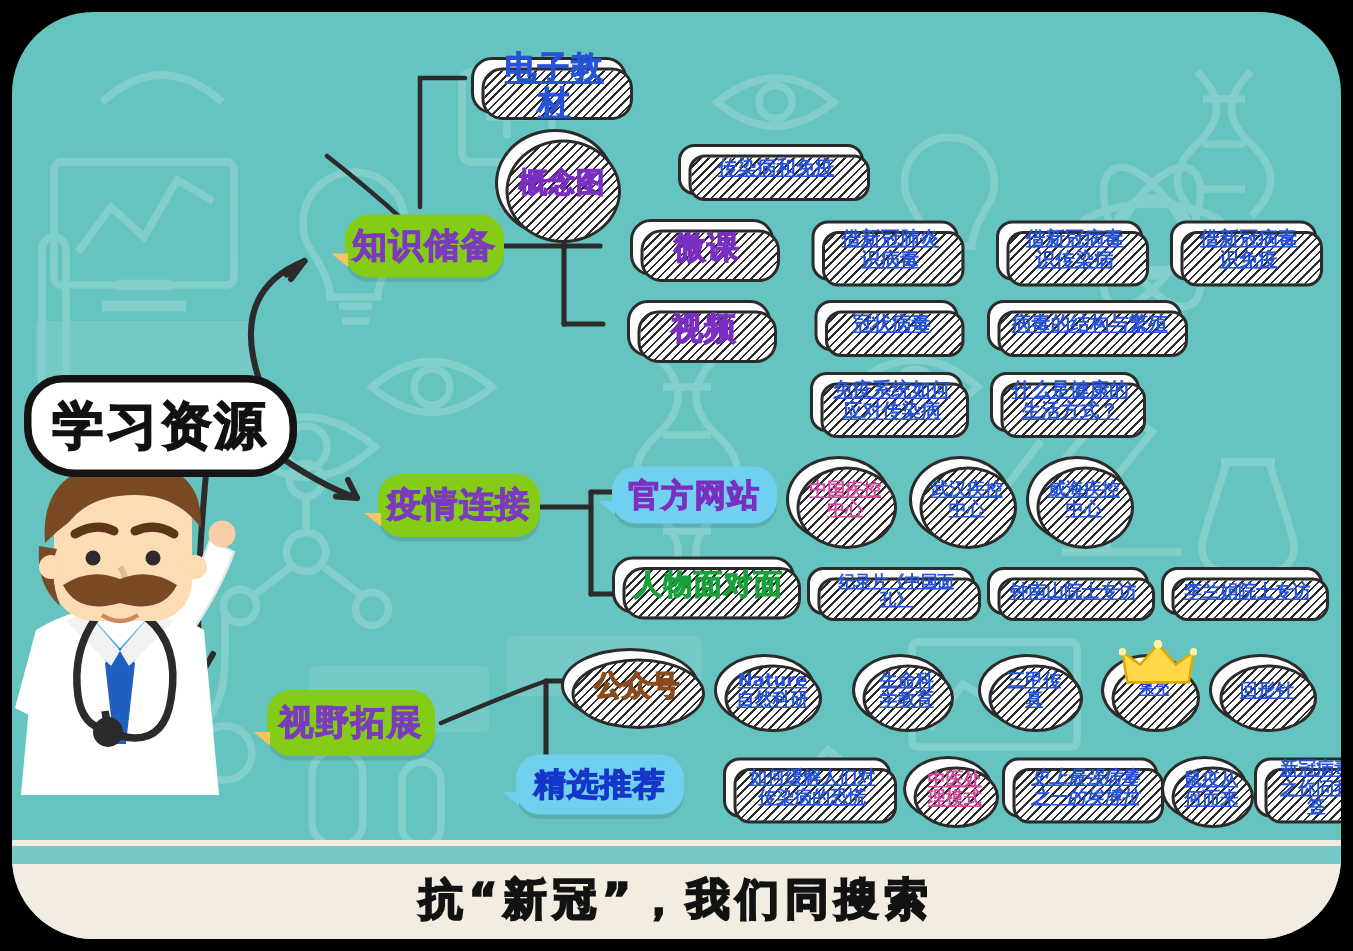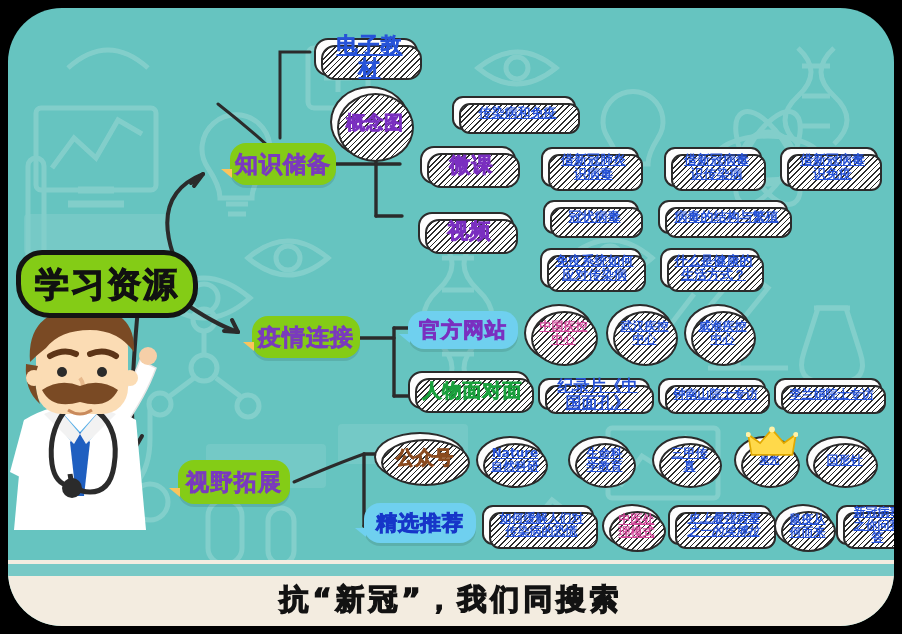--- a/index.html
+++ b/index.html
@@ -46,21 +46,21 @@
   #links { position:absolute; inset:0; }
 
   
   .node {
     position:absolute; display:flex; align-items:center; justify-content:center;
     text-align:center; line-height:1.08; font-weight:bold;
     font-family:"DejaVu Sans", sans-serif;
   }
   
   .central {
-    background:#84cc16; border:5px solid #141414; border-radius:26px 34px 30px 34px;
+    background:#ffffff; border:5px solid #141414; border-radius:26px 34px 30px 34px;
     color:#111; font-size:34px; letter-spacing:2px;
     -webkit-text-stroke:1.2px #111;
   }
   
   .bubble-orange {
     background:#84cc16; border-radius:16px;
     color:#7a3bbd; font-size:23px; letter-spacing:1px;
     -webkit-text-stroke:.7px #7a3bbd;
     box-shadow:0 3px 0 rgba(0,0,0,.10);
   }
@@ -268,21 +268,21 @@
     </div>
 
     <div class="node circle hatchc" style="left:322px; top:78px; width:80px; height:72px;">
       <span class="t-purple" style="font-size:19px;">概念图</span>
     </div>
 
     <div class="node card lg hatch" style="left:412px; top:138px; width:96px; height:38px;">
       <span class="t-purple">微课</span>
     </div>
 
-    <div class="node card lg hatch" style="left:410px; top:204px; width:96px; height:38px;">
+    <div class="node card lg hatch" style="left:410px; top:192px; width:96px; height:38px;">
       <span class="t-purple">视频</span>
     </div>
 
     <div class="node card hatch" style="left:444px; top:88px; width:124px; height:34px;">
       <span class="t-blue">传染病和免疫</span>
     </div>
     <div class="node card hatch" style="left:533px; top:139px; width:98px; height:40px;">
       <span class="t-blue">借新冠肺炎识病毒</span>
     </div>
     <div class="node card hatch" style="left:656px; top:139px; width:98px; height:40px;">
@@ -318,36 +318,36 @@
       <span class="t-pink" style="font-size:12px;">中国疾控中心</span>
     </div>
     <div class="node circle hatchc" style="left:598px; top:296px; width:68px; height:58px;">
       <span class="t-blue" style="font-size:12px;">武汉疾控中心</span>
     </div>
     <div class="node circle hatchc" style="left:676px; top:296px; width:68px; height:58px;">
       <span class="t-blue" style="font-size:12px;">威海疾控中心</span>
     </div>
 
     <div class="node card hatch" style="left:530px; top:370px; width:112px; height:32px;">
-      <span class="t-blue" style="font-size:16px;">纪录片《中国面孔》</span>
+      <span class="t-blue" style="font-size:11px;">纪录片《中国面孔》</span>
     </div>
     <div class="node card hatch" style="left:650px; top:370px; width:108px; height:32px;">
       <span class="t-blue" style="font-size:12px;">钟南山院士专访</span>
     </div>
     <div class="node card hatch" style="left:766px; top:370px; width:108px; height:32px;">
       <span class="t-blue" style="font-size:12px;">李兰娟院士专访</span>
     </div>
 
     <div class="node bubble-orange" style="left:170px; top:452px; width:112px; height:44px;">视野拓展</div>
 
     <div class="node circle hatchc" style="left:366px; top:424px; width:92px; height:50px;">
       <span class="t-brown" style="font-size:19px;">公众号</span>
     </div>
 
-    <div class="node bubble-blue" style="left:356px; top:495px; width:112px; height:40px;text-align:right;">
+    <div class="node bubble-blue" style="left:336px; top:495px; width:112px; height:40px;text-align:right;">
       <span class="t-navy">精选推荐</span>
     </div>
 
     <div class="node circle hatchc" style="left:468px; top:428px; width:68px; height:48px;justify-content:flex-end;">
       <span class="t-blue" style="font-size:12px; white-space:pre-line;">Nature
 自然科研</span>
     </div>
     <div class="node circle hatchc" style="left:560px; top:428px; width:64px; height:48px;">
       <span class="t-blue" style="font-size:12px;">生命科学教育</span>
     </div>

